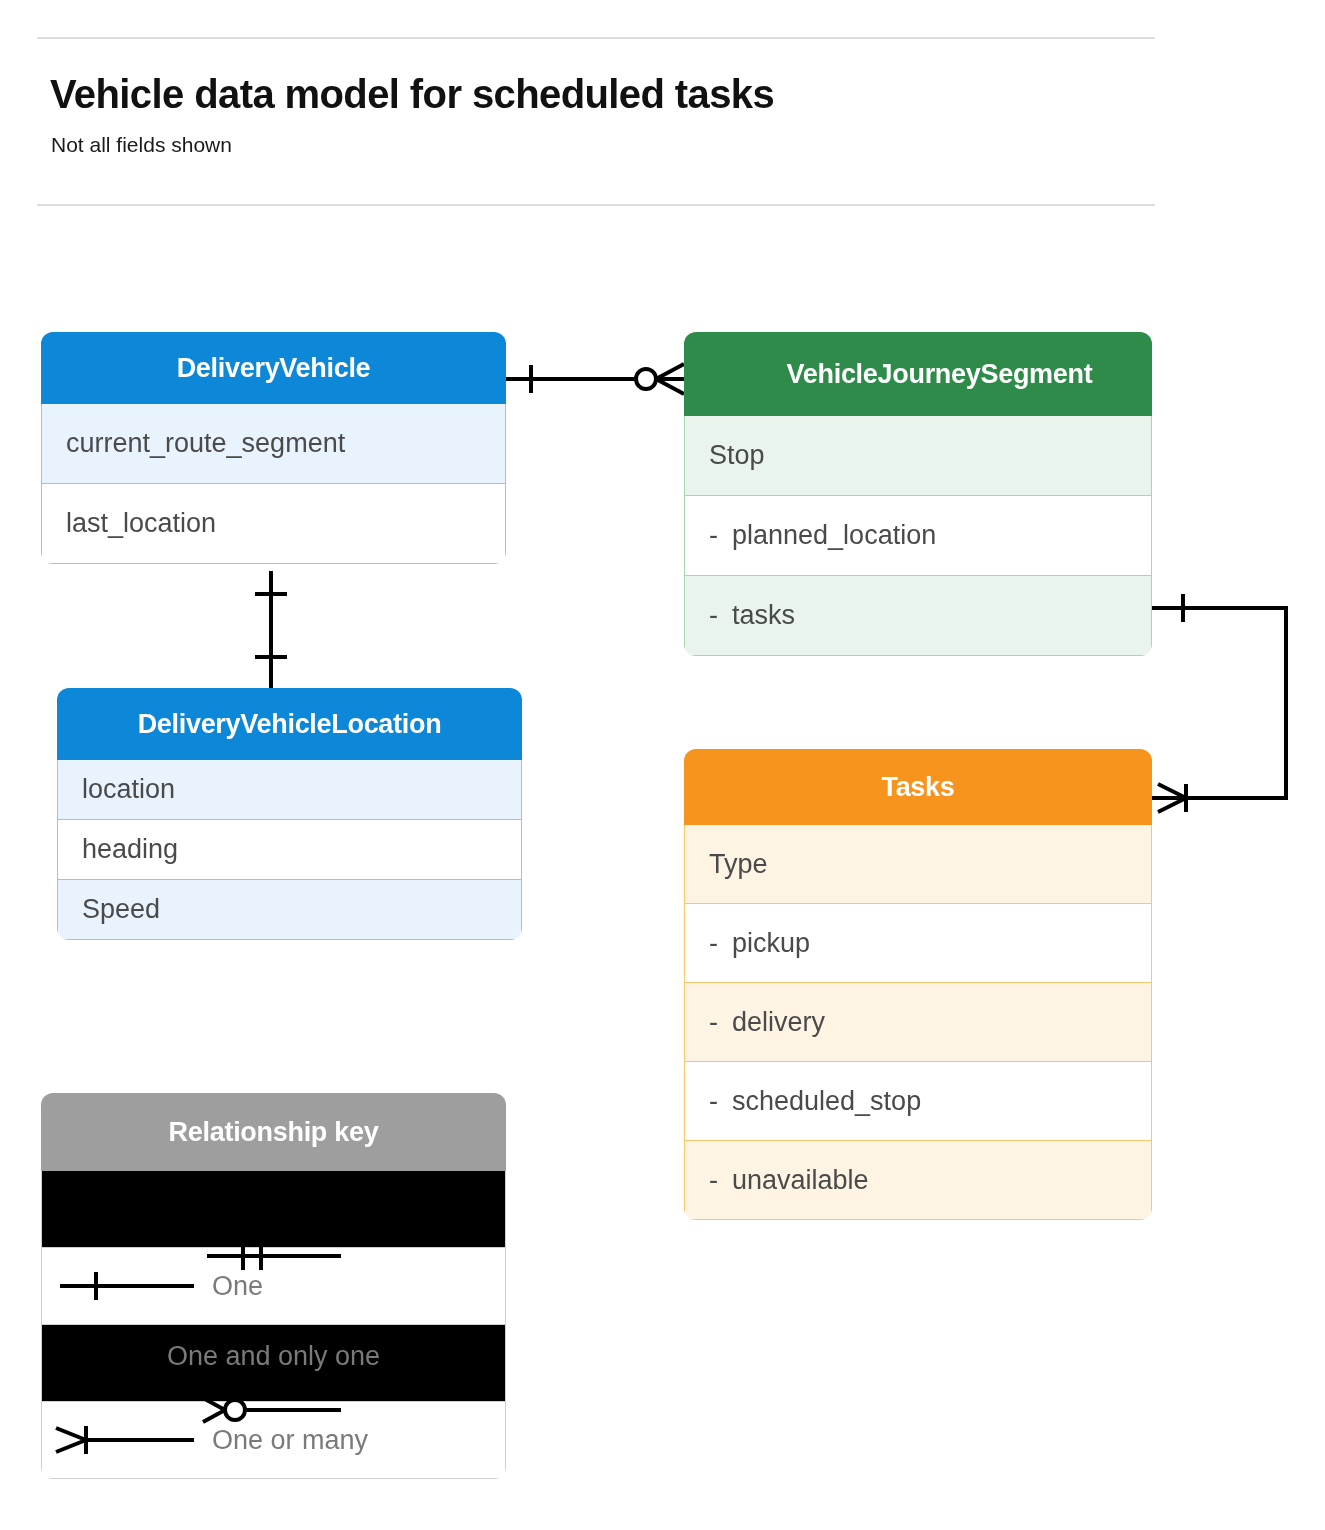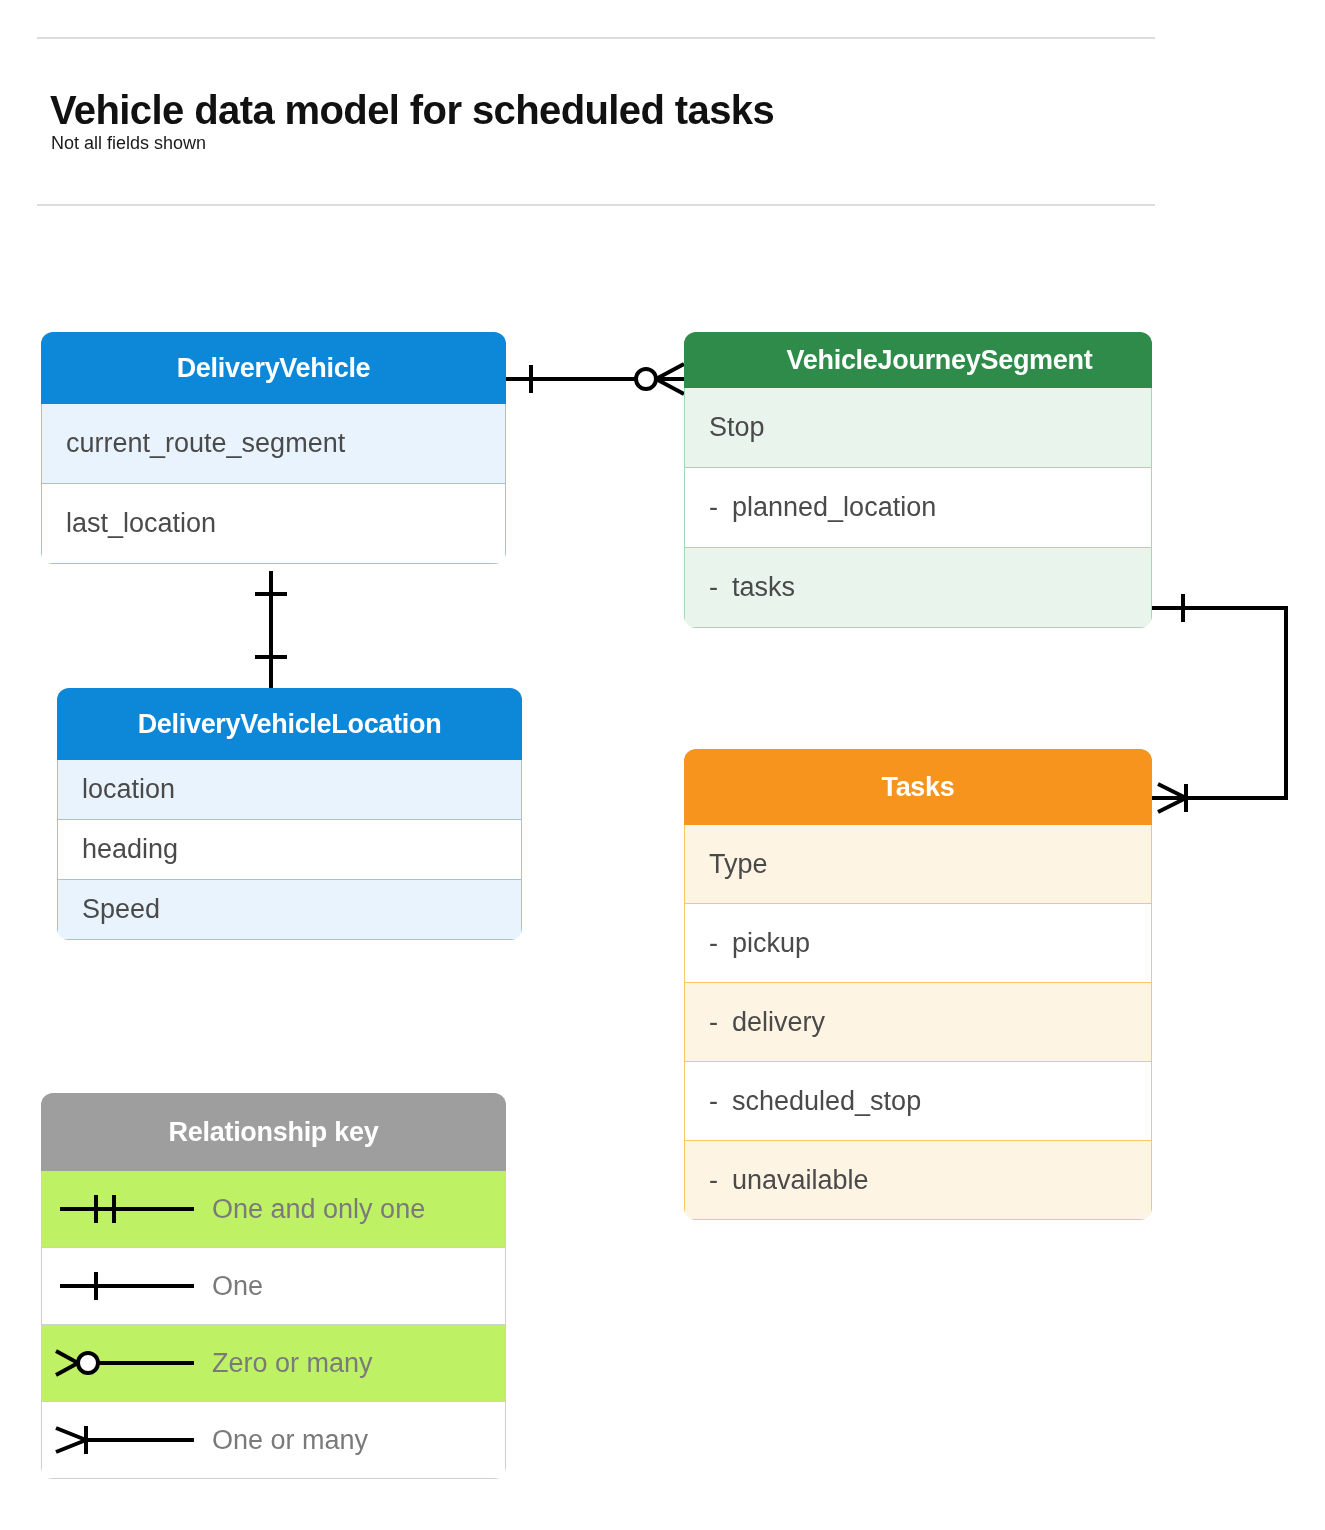--- a/index.html
+++ b/index.html
@@ -22,32 +22,32 @@
     width: 1118px;
     height: 2px;
     background: #dcdcdc;
   }
   #rule-top { top: 37px; }
   #rule-bottom { top: 204px; }
 
   #page-title {
     position: absolute;
     left: 50px;
-    top: 88px;
+    top: 72px;
     font-size: 40px;
     font-weight: bold;
     color: #111111;
     letter-spacing: -0.6px;
     white-space: nowrap;
   }
   #page-subtitle {
     position: absolute;
     left: 51px;
     top: 133px;
-    font-size: 18px;
+    font-size: 21px;
     font-weight: normal;
     color: #1a1a1a;
     white-space: nowrap;
   }
 
   
   .entity {
     position: absolute;
     box-sizing: border-box;
     border-radius: 12px;
@@ -100,30 +100,30 @@
 
   
   .orange .entity-header { background: #f7941e; }
   .orange .entity-row { border-color: #fbc56b; }
   .orange .entity-row.tint { background: #fef4e4; }
   .orange .entity-row.plain { background: #ffffff; }
 
   
   .gray .entity-header { background: #9e9e9e; }
   .gray .entity-row { border-color: #cfcfcf; }
-  .gray .entity-row.tint { background: #bef264; }
+  .gray .entity-row.tint { background: #000000; flex-direction: column; }
   .gray .entity-row.plain { background: #ffffff; }
 
   
   #entity-delivery-vehicle { left: 41px; top: 332px; width: 465px; }
   #entity-delivery-vehicle .entity-header { height: 72px; }
   #entity-delivery-vehicle .entity-row { height: 80px; }
 
   #entity-vehicle-journey-segment { left: 684px; top: 332px; width: 468px; }
-  #entity-vehicle-journey-segment .entity-header { height: 56px; padding-left: 43px; }
+  #entity-vehicle-journey-segment .entity-header { height: 84px; padding-left: 43px; }
   #entity-vehicle-journey-segment .entity-row { height: 80px; }
 
   #entity-delivery-vehicle-location { left: 41px; top: 688px; width: 465px; margin-left: 16px; }
   #entity-delivery-vehicle-location .entity-header { height: 72px; }
   #entity-delivery-vehicle-location .entity-row { height: 60px; }
 
   #entity-tasks { left: 684px; top: 749px; width: 468px; }
   #entity-tasks .entity-header { height: 76px; }
   #entity-tasks .entity-row { height: 79px; }
 

